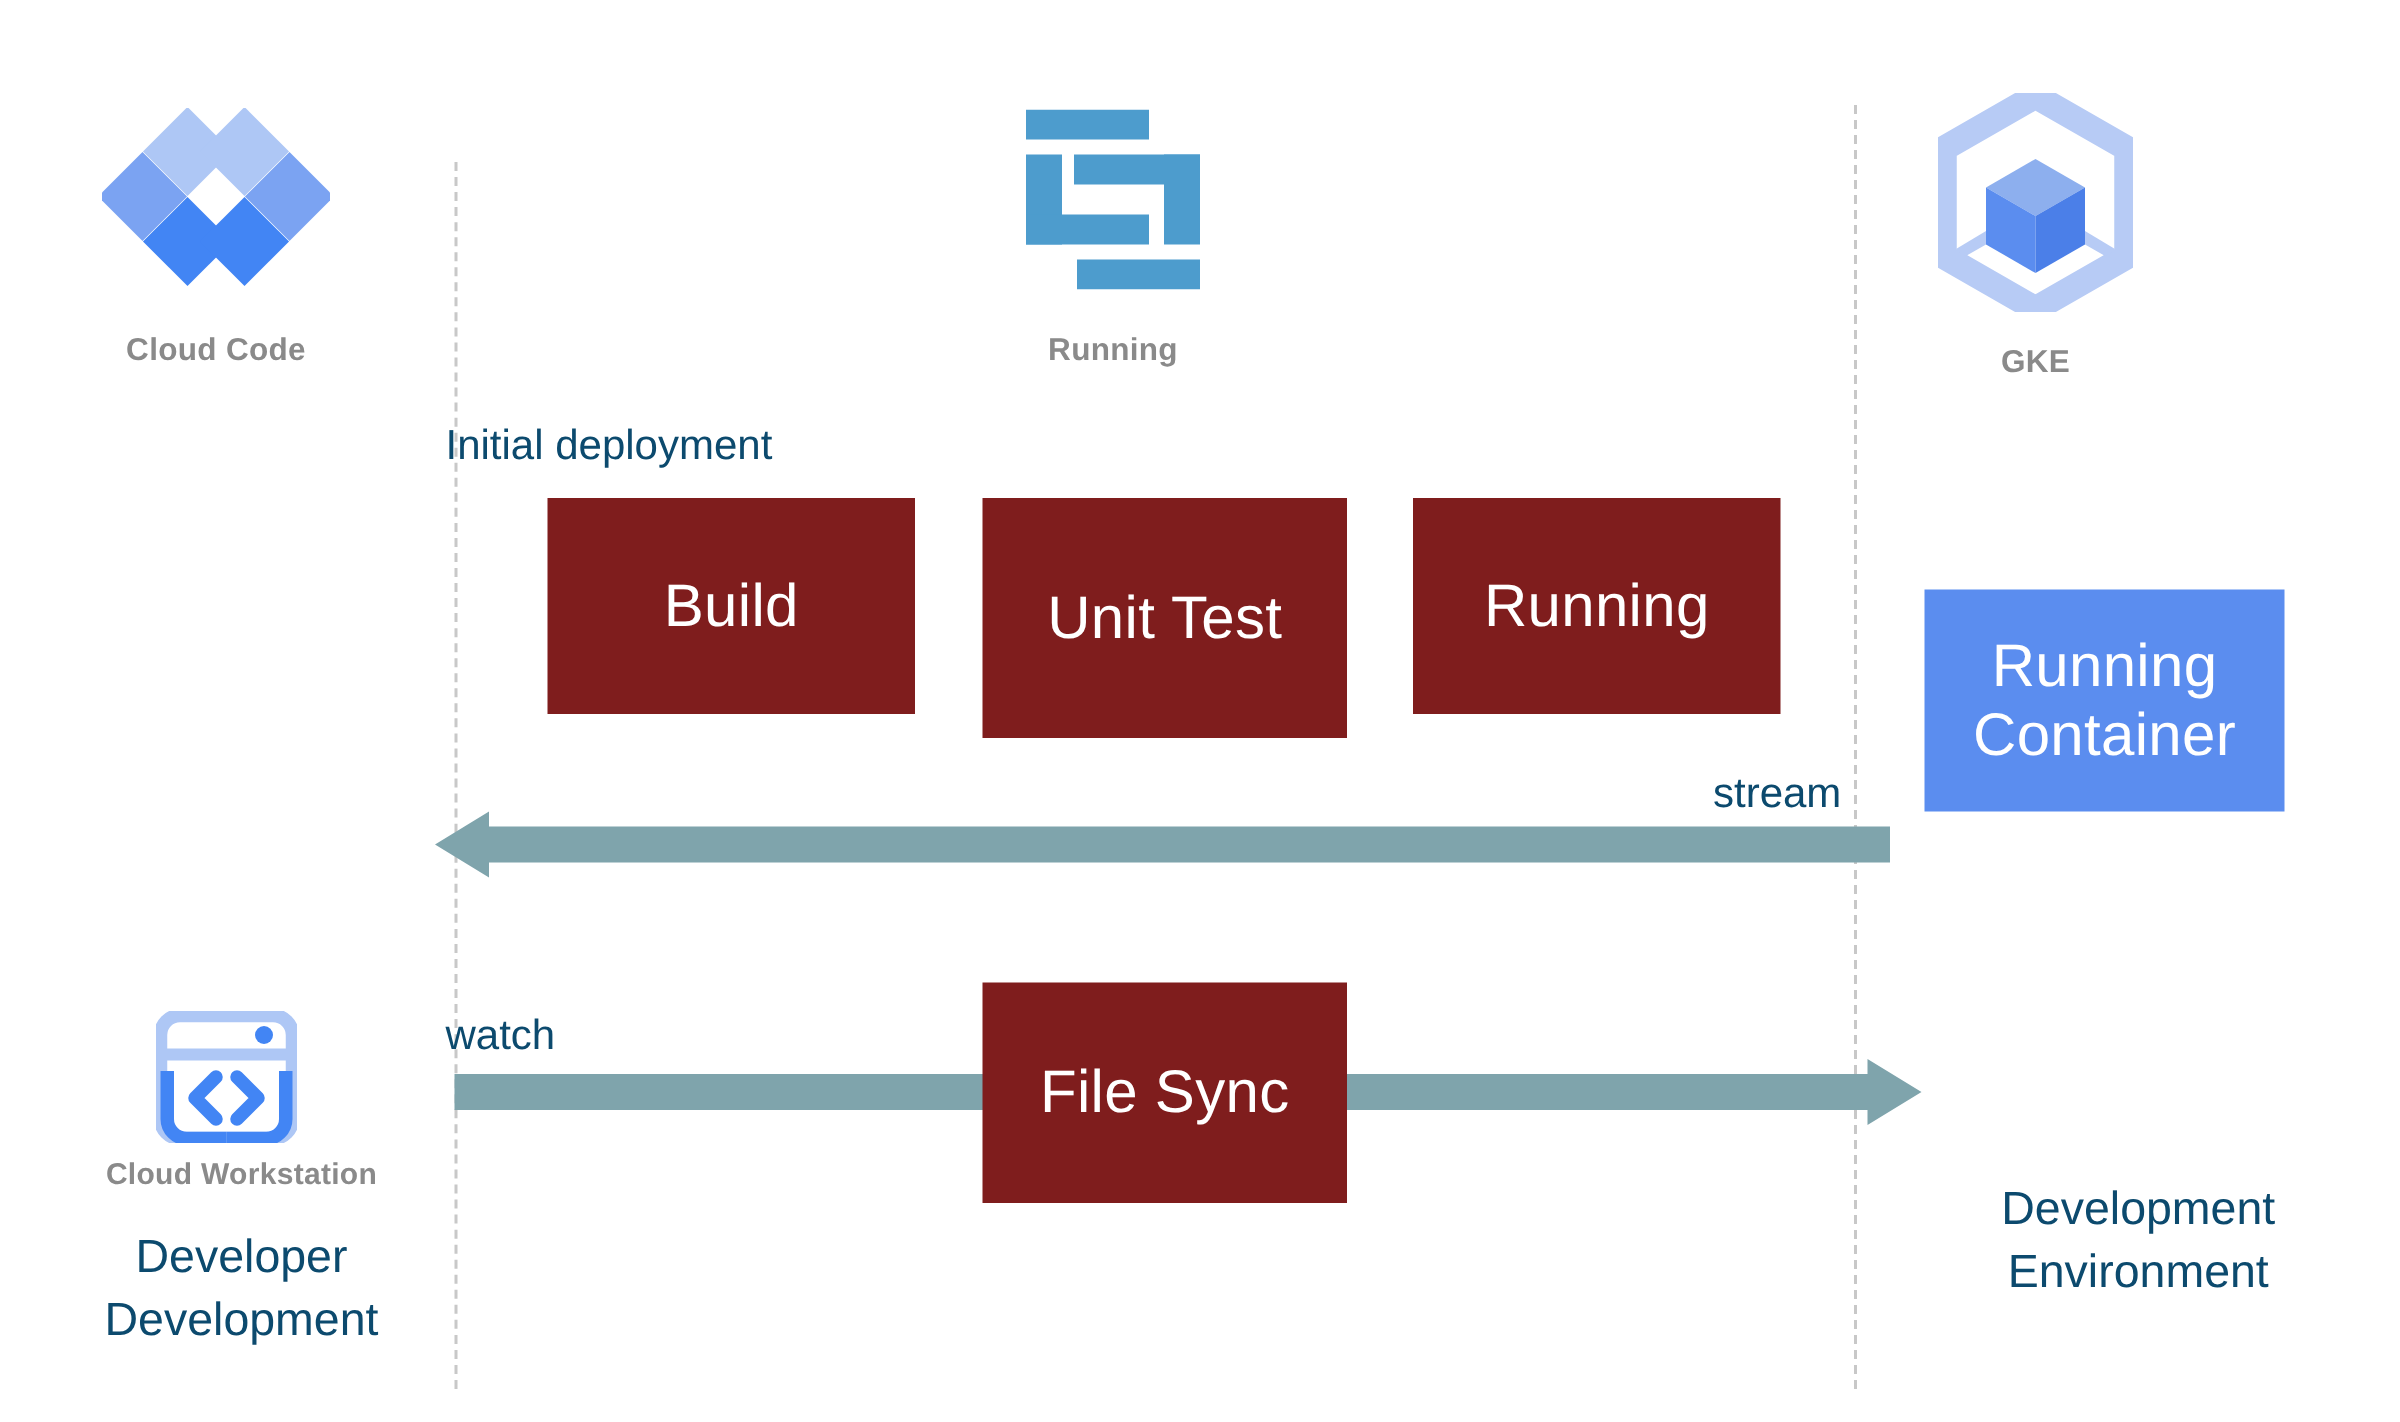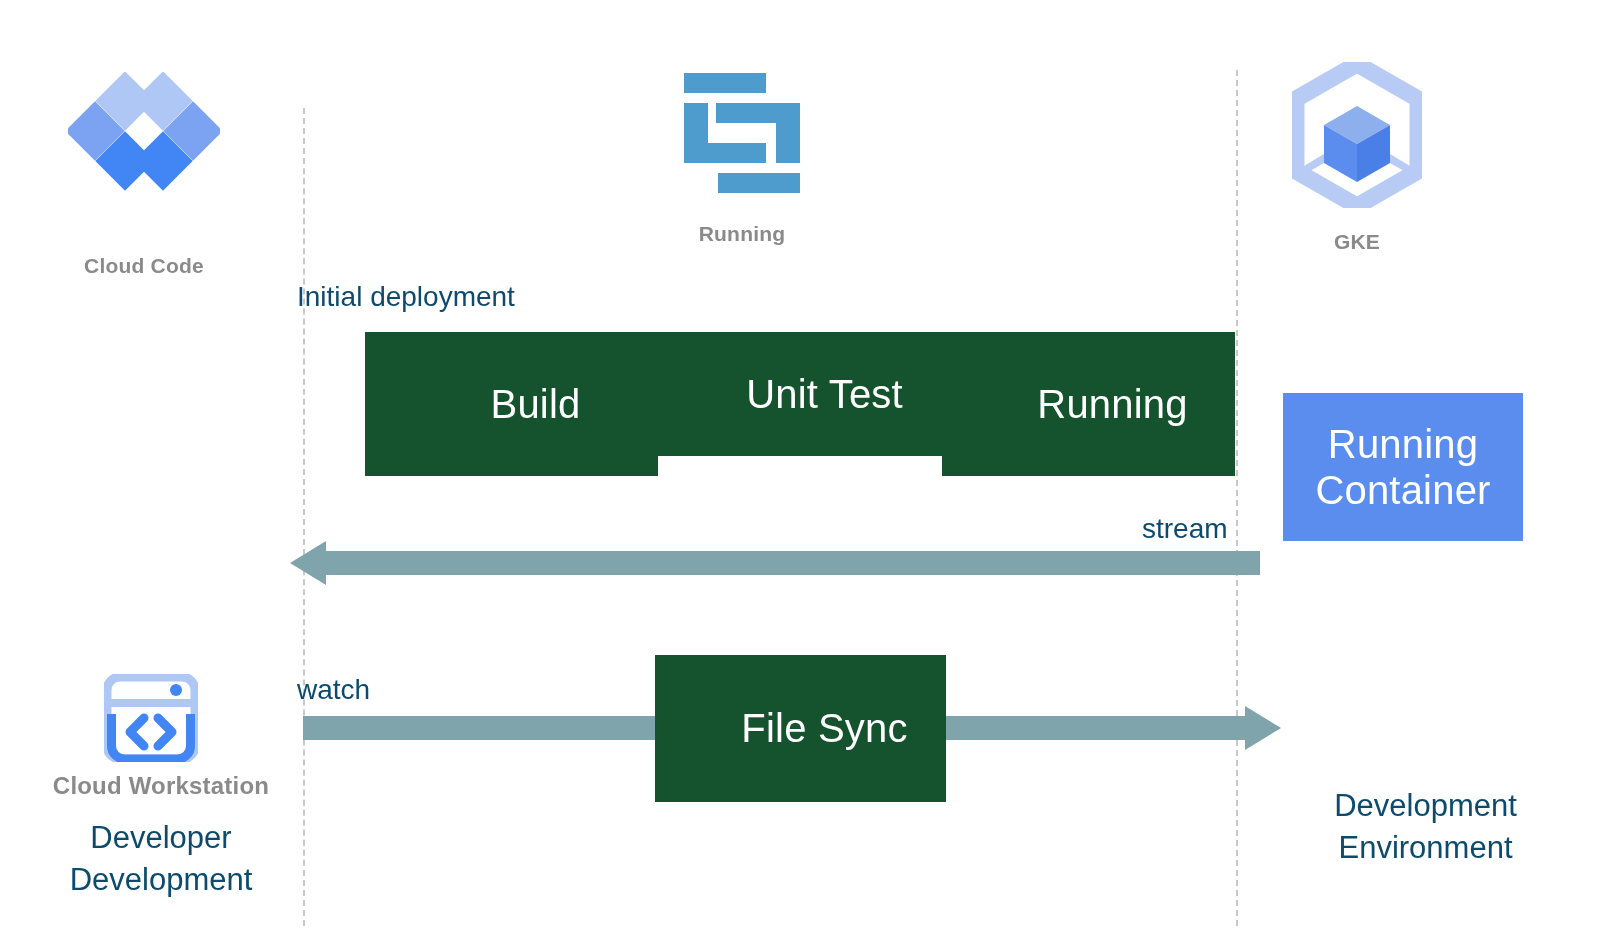--- a/index.html
+++ b/index.html
@@ -34,30 +34,29 @@
     font-size: 21px;
     font-weight: bold;
     color: #8a8a8a;
     letter-spacing: 0.2px;
     white-space: nowrap;
   }
 
   
   .stage-box {
     position: absolute;
-    background: #14532d;
+    background: #7f1d1d;
     color: #ffffff;
     display: flex;
     align-items: center;
     justify-content: center;
     font-size: 40px;
     font-weight: 400;
     line-height: 1.12;
     letter-spacing: 0.2px;
-    padding-left: 48px;
   }
 
   
   .blue-box {
     position: absolute;
     background: #5b8def;
     color: #ffffff;
     display: flex;
     align-items: center;
     justify-content: center;
@@ -103,21 +102,21 @@
 
       <rect x="36" y="8" width="42" height="42" transform="rotate(45 57 29)" fill="#aec7f5"></rect>
       <rect x="6" y="38" width="42" height="42" transform="rotate(45 27 59)" fill="#7ba3f2"></rect>
       <rect x="36" y="68" width="42" height="42" transform="rotate(45 57 89)" fill="#4285f4"></rect>
 
       <rect x="74" y="8" width="42" height="42" transform="rotate(45 95 29)" fill="#aec7f5"></rect>
       <rect x="104" y="38" width="42" height="42" transform="rotate(45 125 59)" fill="#7ba3f2"></rect>
       <rect x="74" y="68" width="42" height="42" transform="rotate(45 95 89)" fill="#4285f4"></rect>
     </svg>
   </div>
-  <div class="logo-label" style="left:44px; top:222px; width:200px;margin-top:32px;">Cloud Code</div>
+  <div class="logo-label" style="left:44px; top:222px; width:200px;">Cloud Code</div>
 
   <div class="logo" style="left:684px; top:73px; width:116px; height:120px;">
     <svg width="116" height="120" viewBox="0 0 116 120">
 
       <rect x="0" y="0" width="82" height="20" fill="#4d9ccd"></rect>
 
       <rect x="0" y="30" width="24" height="60" fill="#4d9ccd"></rect>
       <rect x="0" y="70" width="82" height="20" fill="#4d9ccd"></rect>
 
       <rect x="32" y="30" width="84" height="20" fill="#4d9ccd"></rect>
@@ -147,21 +146,21 @@
   <div class="logo-label" style="left:1257px; top:230px; width:200px;">GKE</div>
 
 
   <div class="blue-box" style="left:1283px; top:393px; width:240px; height:148px; white-space:pre-line;">Running
 Container</div>
 
   <div class="caption" style="left:297px; top:278px;">Initial deployment</div>
 
   <div class="stage-box" style="left:365px; top:332px; width:245px; height:144px;">Build</div>
 
-  <div class="stage-box" style="left:655px; top:332px; width:243px; height:124px;">Unit Test</div>
+  <div class="stage-box" style="left:655px; top:332px; width:243px; height:160px;">Unit Test</div>
 
   <div class="stage-box" style="left:942px; top:332px; width:245px; height:144px;">Running</div>
 
   <svg class="arrow-svg" style="left:290px; top:541px;" width="970" height="44" viewBox="0 0 970 44">
     <path d="M970 10 L36 10 L36 0 L0 22 L36 44 L36 34 L970 34 Z" fill="#7fa4ac"></path>
   </svg>
 
   <div class="caption" style="left:1142px; top:510px;">stream</div>
 
 
@@ -183,21 +182,21 @@
       <path d="M86.5 40 L86.5 72 A13 13 0 0 1 73.5 85 L47 85" fill="none" stroke="#4285f4" stroke-width="9" stroke-linecap="butt"></path>
 
       <line x1="7" y1="29" x2="87" y2="29" stroke="#aec7f5" stroke-width="8"></line>
 
       <circle cx="72" cy="16" r="6" fill="#4285f4"></circle>
 
       <path d="M40 44 L26 58 L40 72" fill="none" stroke="#4285f4" stroke-width="9" stroke-linecap="round" stroke-linejoin="round"></path>
       <path d="M54 44 L68 58 L54 72" fill="none" stroke="#4285f4" stroke-width="9" stroke-linecap="round" stroke-linejoin="round"></path>
     </svg>
   </div>
-  <div class="logo-label" style="left:51px; top:772px; width:220px; font-size:24px;">Cloud Workstation</div>
+  <div class="logo-label" style="left:51px; top:772px; width:220px; font-size:20px;">Cloud Workstation</div>
 
   <div class="caption center" style="left:31px; top:817px; width:260px; font-size:31px;">Developer
 Development</div>
 
   <div class="caption center" style="left:1293px; top:785px; width:265px; font-size:31px;">Development
 Environment</div>
 
 </div>
 
 </body></html>

